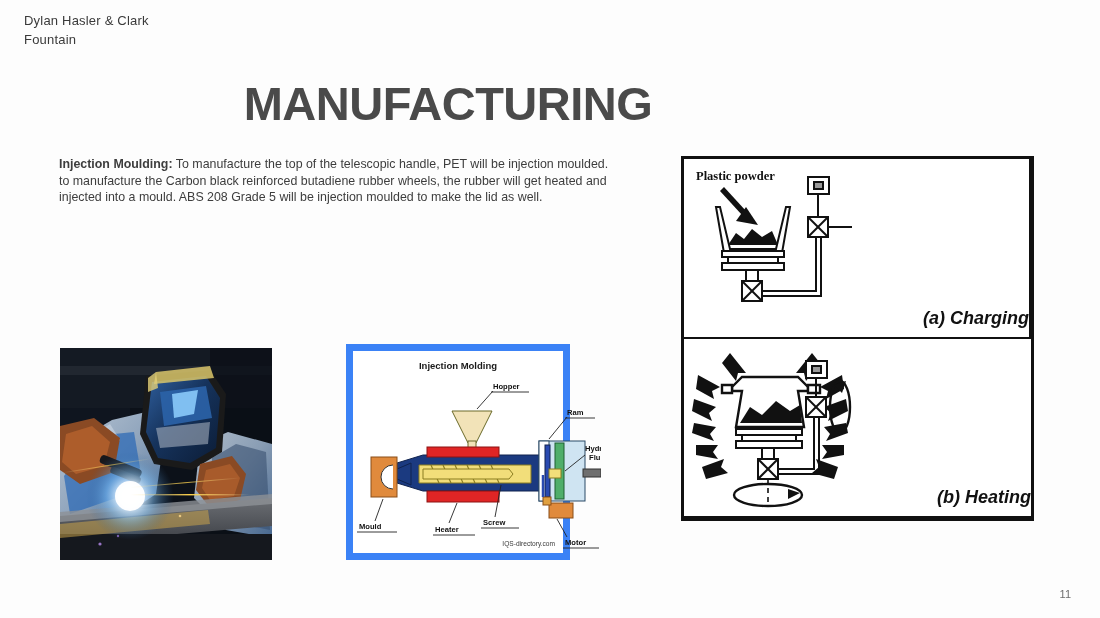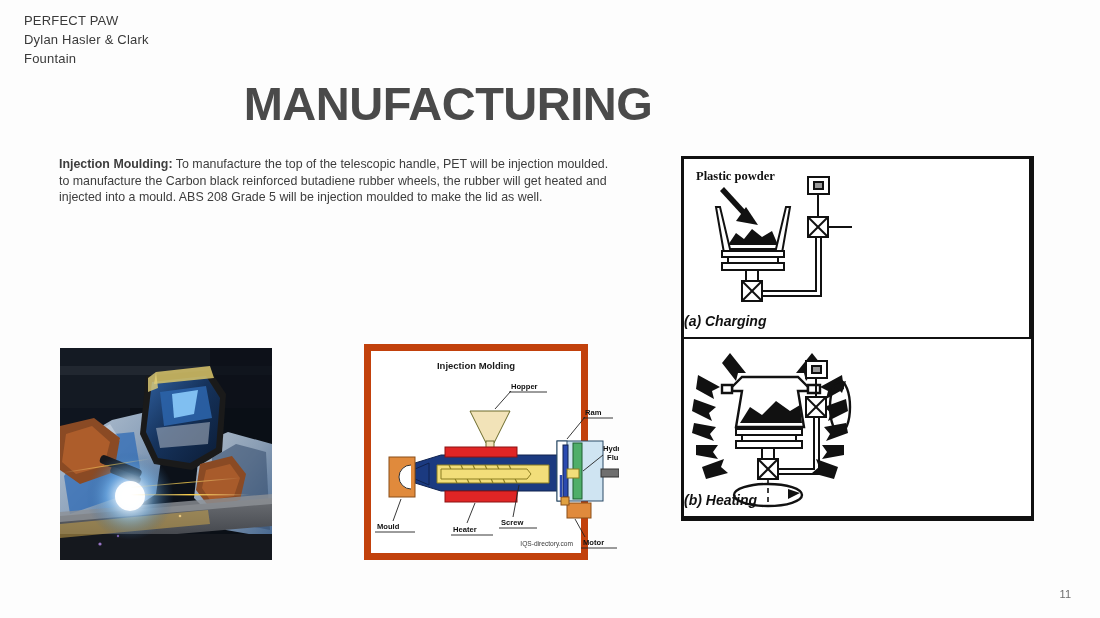--- a/index.html
+++ b/index.html
@@ -65,26 +65,26 @@
     width: 212px;
     height: 212px;
     overflow: hidden;
     background: #0a0d14;
   }
   .photo svg { display:block; }
 
   
   .inj-frame {
     position: absolute;
-    left: 364px;
+    left: 346px;
     top: 344px;
     width: 224px;
     height: 216px;
     background: #ffffff;
-    border: 7px solid #c2410c;
+    border: 7px solid #3b82f6;
     box-sizing: border-box;
   }
   .inj-inner { position: relative; width: 100%; height: 100%; }
   .inj-title {
     position: absolute;
     top: 9px; left: 0; right: 0;
     text-align: center;
     font-size: 9.5px;
     font-weight: bold;
     color: #1a1a1a;
@@ -121,22 +121,22 @@
     position: relative;
     box-sizing: border-box;
     overflow: hidden;
   }
   .rm-cell.b-right { border-right: 2.5px solid #111; }
   .rm-cell.b-bottom { border-bottom: 2.5px solid #111; }
   .rm-caption {
     position: absolute;
     bottom: 8px;
     left: 0; right: 0;
-    text-align: left;
-    font-size: 14px;
+    text-align: right;
+    font-size: 18px;
     font-weight: bold;
     font-style: italic;
     color: #111;
   }
   .rm-art { position: absolute; left: 0; top: 0; }
   .pp-label {
     position: absolute;
     left: 12px;
     top: 10px;
     font-family: "Liberation Serif", serif;
@@ -154,21 +154,20 @@
     font-size: 11px;
     color: #6e6e6e;
   }
 </style>
 </head>
 <body>
 
 <div id="slide">
 
   <div class="header-block">
-    <span class="header-line1">PERFECT PAW</span>
     <span class="header-line2">Dylan Hasler &amp; Clark Fountain</span>
   </div>
 
   <div class="slide-title">MANUFACTURING</div>
 
   <div class="copy">
     <p>
       <b>Injection Moulding:</b><span> To manufacture the top of the telescopic handle, PET will be injection moulded. to manufacture the Carbon black reinforced butadiene rubber wheels, the rubber will get heated and injected into a mould. ABS 208 Grade 5 will be injection moulded to make the lid as well.</span>
     </p>
   </div>

